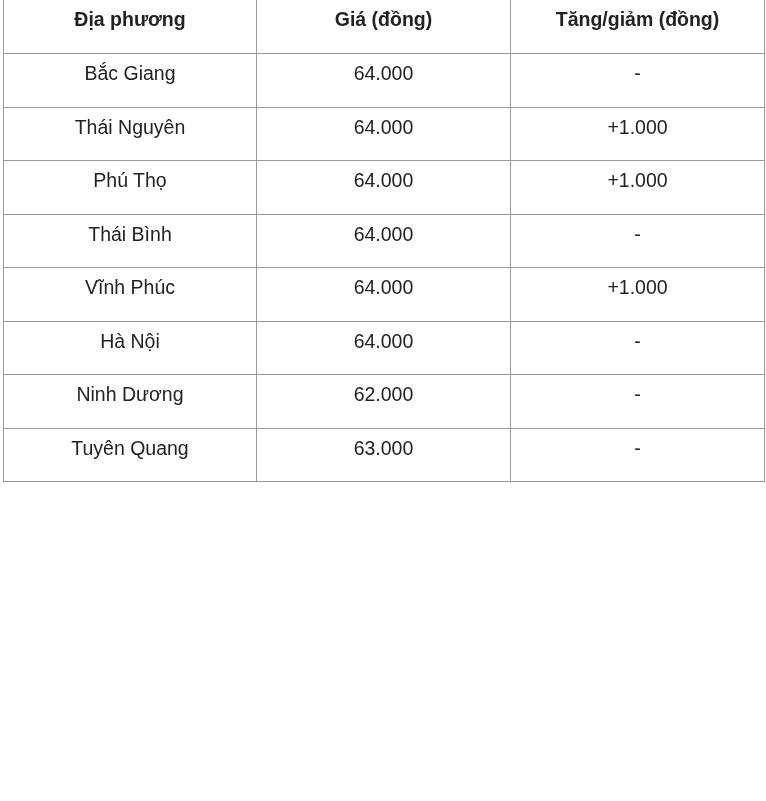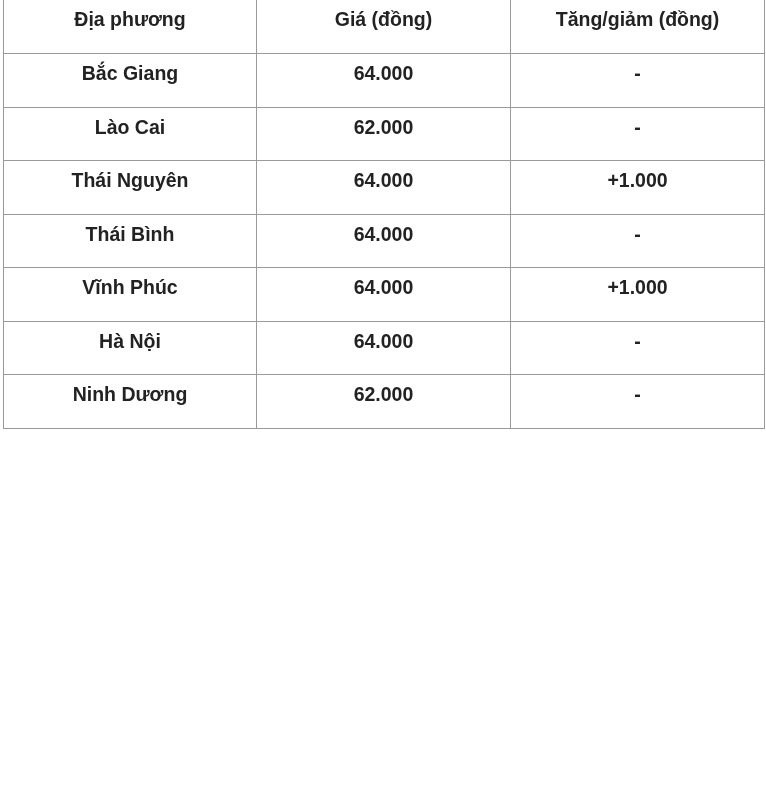--- a/index.html
+++ b/index.html
@@ -32,21 +32,21 @@
     }
     .price-table th {
       height: 54px;
       font-weight: bold;
       vertical-align: top;
       padding-top: 8px;
       text-align: center;
     }
     .price-table td {
       height: 53.5px;
-      font-weight: bold;
+      font-weight: normal;
       vertical-align: top;
       padding-top: 8px;
     }
     .col-region { width: 253px; }
     .col-price { width: 254px; }
     .col-change { width: 254px; }
   </style>
 </head>
 <body>
 
@@ -63,26 +63,26 @@
       <th>Tăng/giảm (đồng)</th>
     </tr>
   </thead>
   <tbody>
     <tr>
       <td>Bắc Giang</td>
       <td>64.000</td>
       <td>-</td>
     </tr>
     <tr>
-      <td>Lào Cai</td>
-      <td>62.000</td>
-      <td>-</td>
+      <td>Thái Nguyên</td>
+      <td>64.000</td>
+      <td>+1.000</td>
     </tr>
     <tr>
-      <td>Thái Nguyên</td>
+      <td>Phú Thọ</td>
       <td>64.000</td>
       <td>+1.000</td>
     </tr>
     <tr>
       <td>Thái Bình</td>
       <td>64.000</td>
       <td>-</td>
     </tr>
     <tr>
       <td>Vĩnh Phúc</td>
@@ -92,14 +92,19 @@
     <tr>
       <td>Hà Nội</td>
       <td>64.000</td>
       <td>-</td>
     </tr>
     <tr>
       <td>Ninh Dương</td>
       <td>62.000</td>
       <td>-</td>
     </tr>
+    <tr>
+      <td>Tuyên Quang</td>
+      <td>63.000</td>
+      <td>-</td>
+    </tr>
   </tbody>
 </table>
 
 </body></html>

